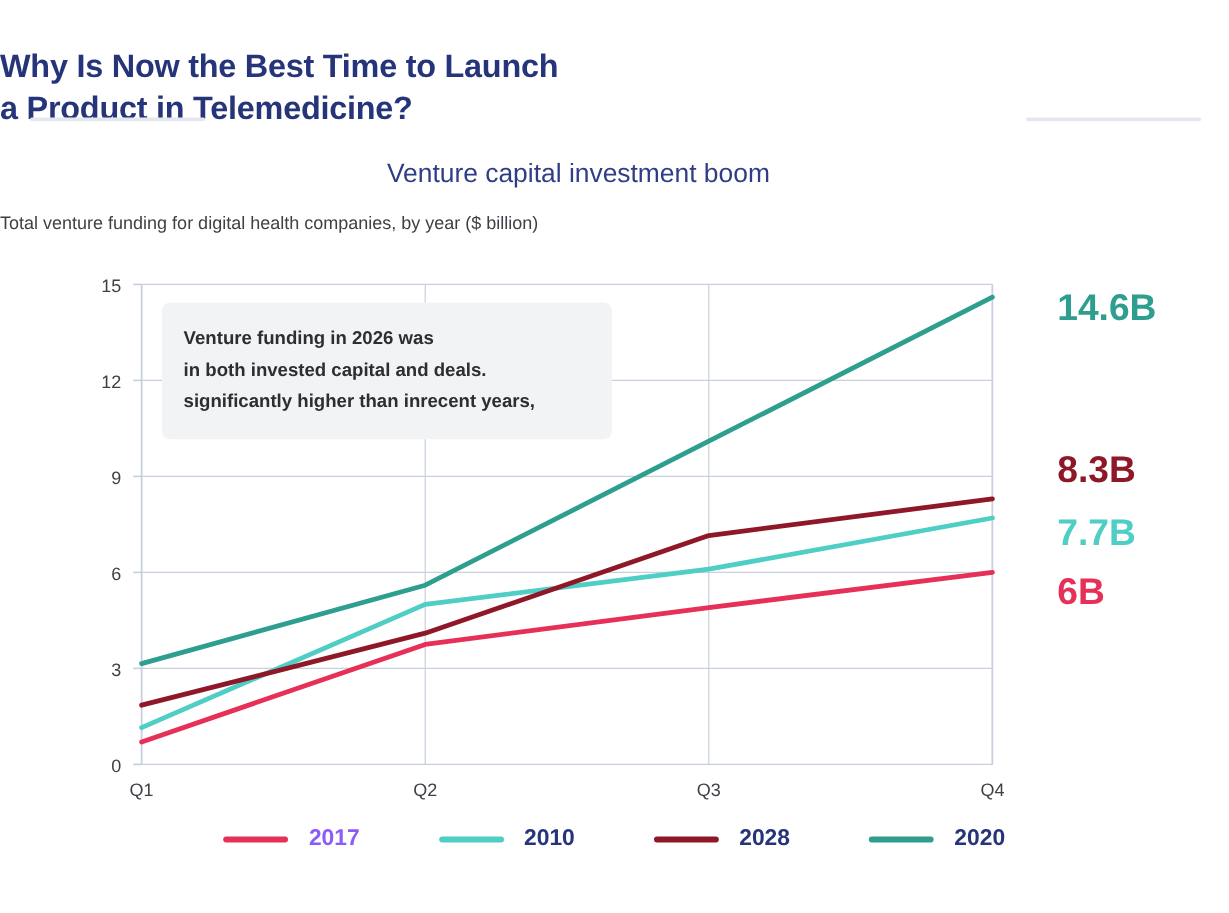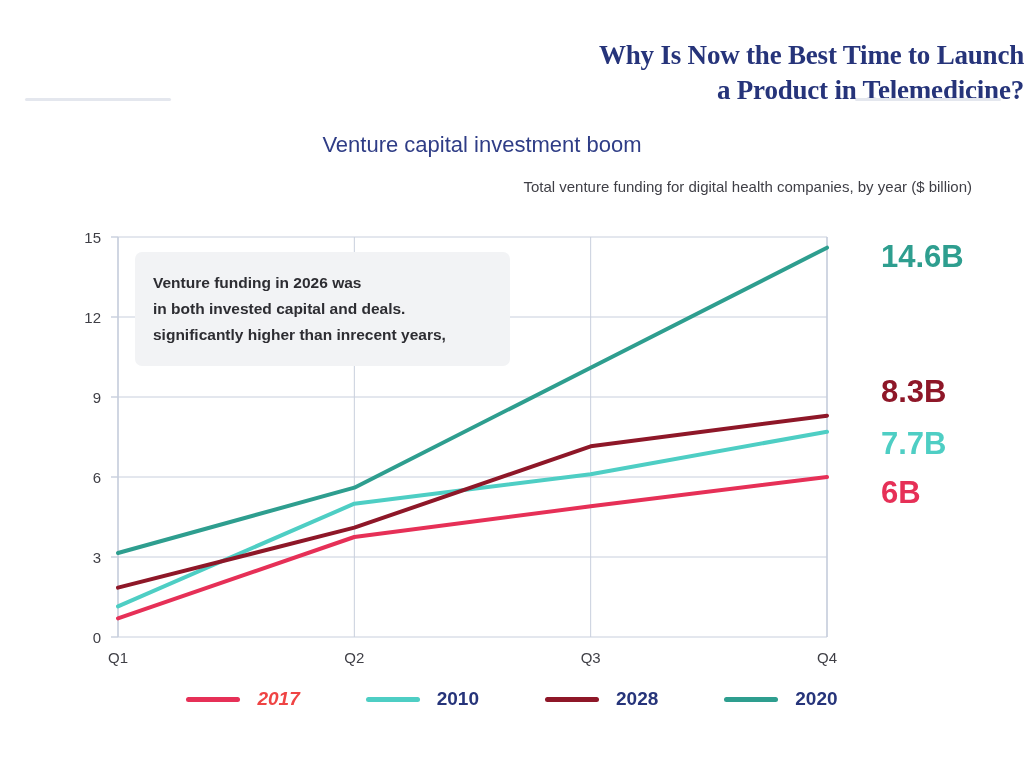--- a/index.html
+++ b/index.html
@@ -5,35 +5,35 @@
   * { box-sizing: border-box; margin: 0; padding: 0; }
   html, body {
     width: 1024px; height: 761px;
     background: #ffffff;
     font-family: "Liberation Sans", sans-serif;
     overflow: hidden;
   }
   .page { position: relative; width: 1024px; height: 761px; background: #fff; }
 
   
-  .title-block { position: absolute; left: 0; top: 38px; width: 1024px; text-align: right; font-family: Liberation Serif, serif; }
+  .title-block { position: absolute; left: 0; top: 38px; width: 1024px; text-align: left; }
   .title {
     font-size: 27px; font-weight: bold; color: #26347a;
     line-height: 35px; letter-spacing: -0.2px;
   }
   .deco-line { position: absolute; height: 3px; background: #e4e7ee; border-radius: 2px; top: 98px; }
   .deco-left  { left: 25px;  width: 146px; }
   .deco-right { left: 855px; width: 146px; }
 
   .subtitle {
     position: absolute; left: 0; top: 132px; width: 964px; text-align: center;
     font-size: 22px; color: #2f3d86; font-weight: normal;
   }
   .caption {
-    position: absolute; left: 0; top: 178px; width: 972px; text-align: right;
+    position: absolute; left: 0; top: 178px; width: 972px; text-align: left;
     font-size: 15px; color: #3f3f46; font-weight: normal;
   }
 
   
   .chart-wrap { position: absolute; left: 0; top: 0; width: 1024px; height: 761px; }
   svg.chart { position: absolute; left: 0; top: 0; }
 
   .ytick, .xtick {
     font-family: "Liberation Sans", sans-serif;
     font-size: 15px; fill: #3f3f46;
@@ -142,21 +142,21 @@
   <div id="endlabels">
       <div class="endlabel" style="top: 241px; color: rgb(46, 158, 143);">14.6B</div>
       <div class="endlabel" style="top: 376px; color: rgb(142, 23, 40);">8.3B</div>
       <div class="endlabel" style="top: 428px; color: rgb(78, 206, 196);">7.7B</div>
       <div class="endlabel" style="top: 477px; color: rgb(230, 48, 87);">6B</div>
     </div>
 
   <div class="legend" id="legend">
       <div class="legend-item">
         <span class="legend-swatch" style="background: rgb(230, 48, 87);"></span>
-        <span class="legend-label" style="color: #ef4444; font-style: italic;">2017</span>
+        <span class="legend-label" style="color: #8b5cf6;">2017</span>
       </div>
       <div class="legend-item">
         <span class="legend-swatch" style="background: rgb(78, 206, 196);"></span>
         <span class="legend-label" style="color: rgb(38, 52, 122);">2010</span>
       </div>
       <div class="legend-item">
         <span class="legend-swatch" style="background: rgb(142, 23, 40);"></span>
         <span class="legend-label" style="color: rgb(38, 52, 122);">2028</span>
       </div>
       <div class="legend-item">

